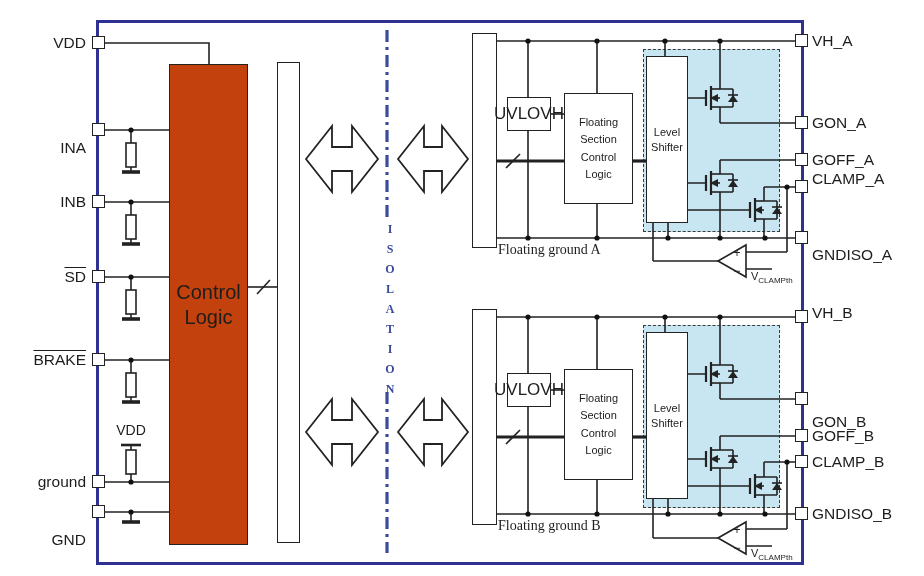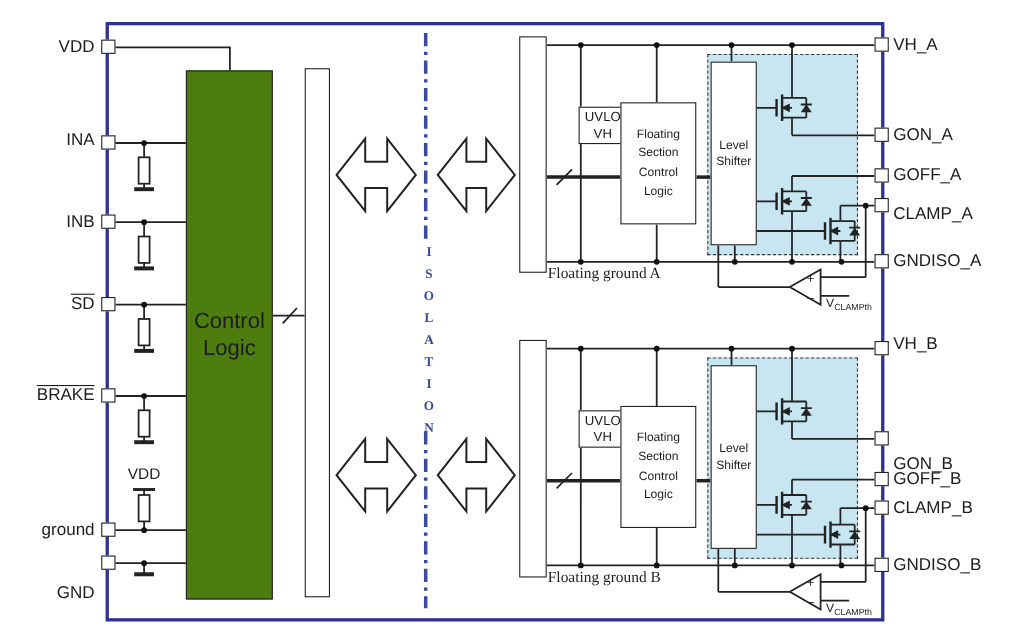--- a/index.html
+++ b/index.html
@@ -6,25 +6,25 @@
   *{box-sizing:border-box;}
   #stage{position:relative;width:924px;height:576px;background:#fff;
          font-family:"Liberation Sans","DejaVu Sans",sans-serif;color:#1d1d1d;overflow:hidden;}
   .abs{position:absolute;}
   #outer-border{left:96px;top:20px;width:708px;height:545px;border:3px solid #2e3192;z-index:0;}
   #wire-layer{left:0;top:0;z-index:2;}
   .region{background:#c7e6f1;border:1.5px dashed #3a3a3a;z-index:1;}
   #region-a{left:643px;top:49px;width:137px;height:183px;}
   #region-b{left:643px;top:325px;width:137px;height:183px;}
   .box{border:1.5px solid #222;background:#fff;z-index:3;display:flex;align-items:center;justify-content:center;text-align:center;}
-  #control-logic{left:169px;top:64px;width:79px;height:481px;background:#4d7c0f;font-size:20px;line-height:1.25;}
+  #control-logic{left:169px;top:64px;width:79px;height:481px;background:#c2410c;font-size:20px;line-height:1.25;}
   #barrier{left:277px;top:62px;width:23px;height:481px;}
   #leftrect-a{left:472px;top:33px;width:25px;height:215px;}
   #leftrect-b{left:472px;top:309px;width:25px;height:216px;}
-  .uvlo{left:526px;width:44px;height:34px;font-size:12px;line-height:1.25;flex-direction:column;}
+  .uvlo{left:507px;width:44px;height:34px;font-size:17px;line-height:1.25;flex-direction:row;}
   #uvlo-a{top:97px;} #uvlo-b{top:373px;}
   .fscl{left:564px;width:69px;height:111px;font-size:11px;line-height:1.55;padding:2px;}
   #fscl-a{top:93px;} #fscl-b{top:369px;}
   .ls{left:646px;width:42px;height:167px;font-size:11px;line-height:1.35;}
   #ls-a{top:56px;} #ls-b{top:332px;}
   .pin{width:13px;height:13px;background:#fff;border:1.7px solid #222;z-index:4;}
   .pin.l{left:92px;} .pin.r{left:795px;}
   .plabel{font-size:15.5px;white-space:nowrap;z-index:3;height:18px;line-height:18px;}
   .plabel.l{left:6px;width:80px;text-align:right;}
   .plabel.r{left:812px;text-align:left;}
@@ -210,39 +210,39 @@
 
   <div class="abs pin l" style="top:36px"></div>
   <div class="abs pin l" style="top:123px"></div>
   <div class="abs pin l" style="top:195px"></div>
   <div class="abs pin l" style="top:270px"></div>
   <div class="abs pin l" style="top:353px"></div>
   <div class="abs pin l" style="top:475px"></div>
   <div class="abs pin l" style="top:505px"></div>
 
   <div class="abs plabel l" style="top:34px">VDD</div>
-  <div class="abs plabel l" style="top:119px">INA</div>
+  <div class="abs plabel l" style="top:139px">INA</div>
   <div class="abs plabel l" style="top:193px">INB</div>
   <div class="abs plabel l ovl" style="top:268px">SD</div>
   <div class="abs plabel l ovl" style="top:351px">BRAKE</div>
   <div class="abs plabel l" style="top:473px">ground</div>
   <div class="abs plabel l" style="top:531px">GND</div>
 
   <div id="vdd-pullup" class="abs">VDD</div>
 
   <div class="abs pin r" style="top:34px"></div>
   <div class="abs pin r" style="top:116px"></div>
   <div class="abs pin r" style="top:153px"></div>
   <div class="abs pin r" style="top:180px"></div>
   <div class="abs pin r" style="top:231px"></div>
   <div class="abs plabel r" style="top:32px">VH_A</div>
   <div class="abs plabel r" style="top:114px">GON_A</div>
   <div class="abs plabel r" style="top:151px">GOFF_A</div>
-  <div class="abs plabel r" style="top:186px">CLAMP_A</div>
-  <div class="abs plabel r" style="top:229px">GNDISO_A</div>
+  <div class="abs plabel r" style="top:170px">CLAMP_A</div>
+  <div class="abs plabel r" style="top:246px">GNDISO_A</div>
 
   <div class="abs pin r" style="top:310px"></div>
   <div class="abs pin r" style="top:392px"></div>
   <div class="abs pin r" style="top:429px"></div>
   <div class="abs pin r" style="top:455px"></div>
   <div class="abs pin r" style="top:507px"></div>
   <div class="abs plabel r" style="top:304px">VH_B</div>
   <div class="abs plabel r" style="top:413px">GON_B</div>
   <div class="abs plabel r" style="top:427px">GOFF_B</div>
   <div class="abs plabel r" style="top:453px">CLAMP_B</div>

